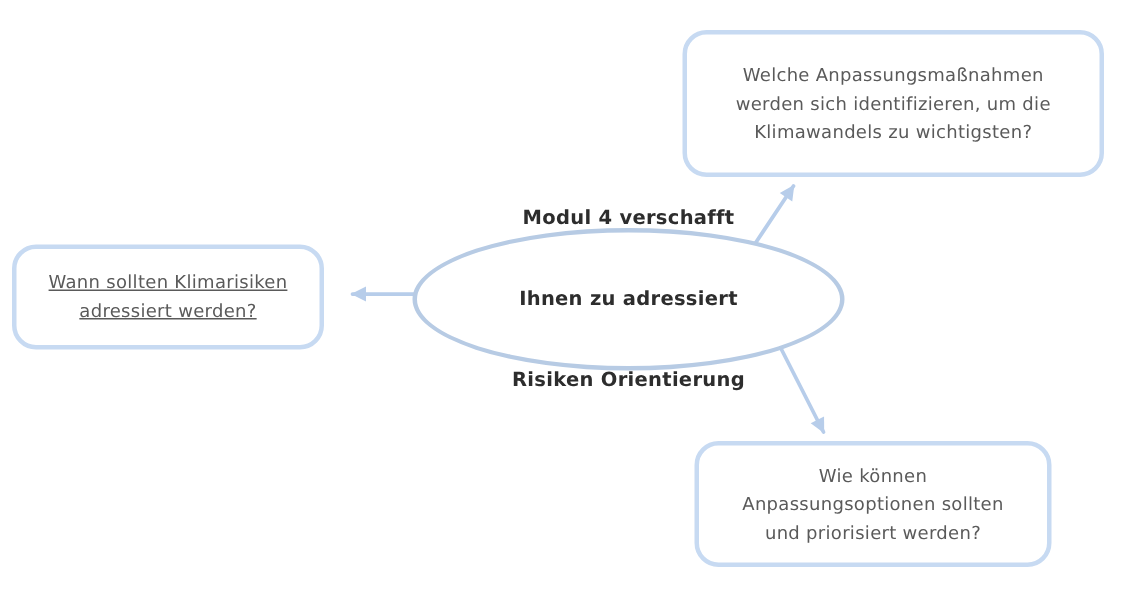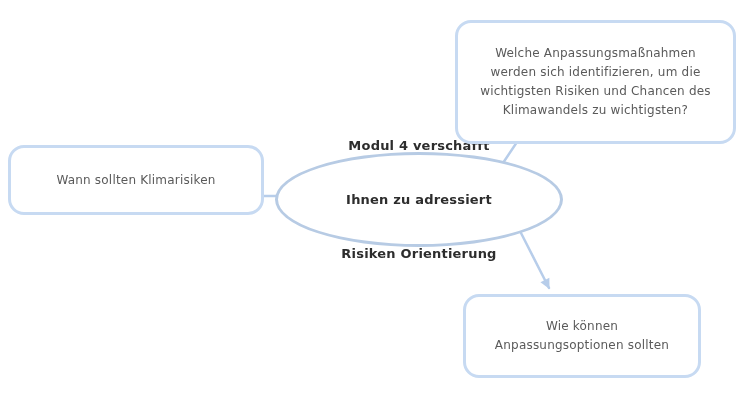--- a/index.html
+++ b/index.html
@@ -49,22 +49,22 @@
     color: var(--node-text);
     font-size: 12px;
     line-height: 19px;
     letter-spacing: 0.2px;
     background: var(--background);
   }
   .box {
     border: 3px solid var(--node-border);
     border-radius: 16px;
   }
-  .box-top-right   { left: 455px; top: 20px;  width: 281px; height: 124px; }
-  .box-left        { left: 8px;   top: 145px; width: 256px; height: 70px; }
+  .box-top-right   { left: 455px; top: 20px;  width: 281px; height: 98px; }
+  .box-left        { left: 8px;   top: 163px; width: 208px; height: 70px; text-decoration: underline; }
   .box-bottom-right{ left: 463px; top: 294px; width: 238px; height: 84px; }
   .ellipse {
     left: 275px; top: 152px;
     width: 288px; height: 95px;
     border: 3px solid var(--ellipse-border);
     border-radius: 50%;
     color: var(--center-text);
     font-weight: bold;
     font-size: 13px;
     line-height: 18px;
@@ -91,26 +91,27 @@
 
   <div class="node ellipse">
     <div class="line">Modul 4 verschafft</div>
     <div class="line">Ihnen zu adressiert</div>
     <div class="line">Risiken Orientierung</div>
   </div>
 
   <div class="node box box-top-right">
     <div class="line">Welche Anpassungsmaßnahmen</div>
     <div class="line">werden sich identifizieren, um die</div>
-    <div class="line">wichtigsten Risiken und Chancen des</div>
     <div class="line">Klimawandels zu wichtigsten?</div>
   </div>
 
   <div class="node box box-left">
     <div class="line">Wann sollten Klimarisiken</div>
+    <div class="line">adressiert werden?</div>
   </div>
 
   <div class="node box box-bottom-right">
     <div class="line">Wie können</div>
     <div class="line">Anpassungsoptionen sollten</div>
+    <div class="line">und priorisiert werden?</div>
   </div>
 
 </div>
 
 </body></html>

